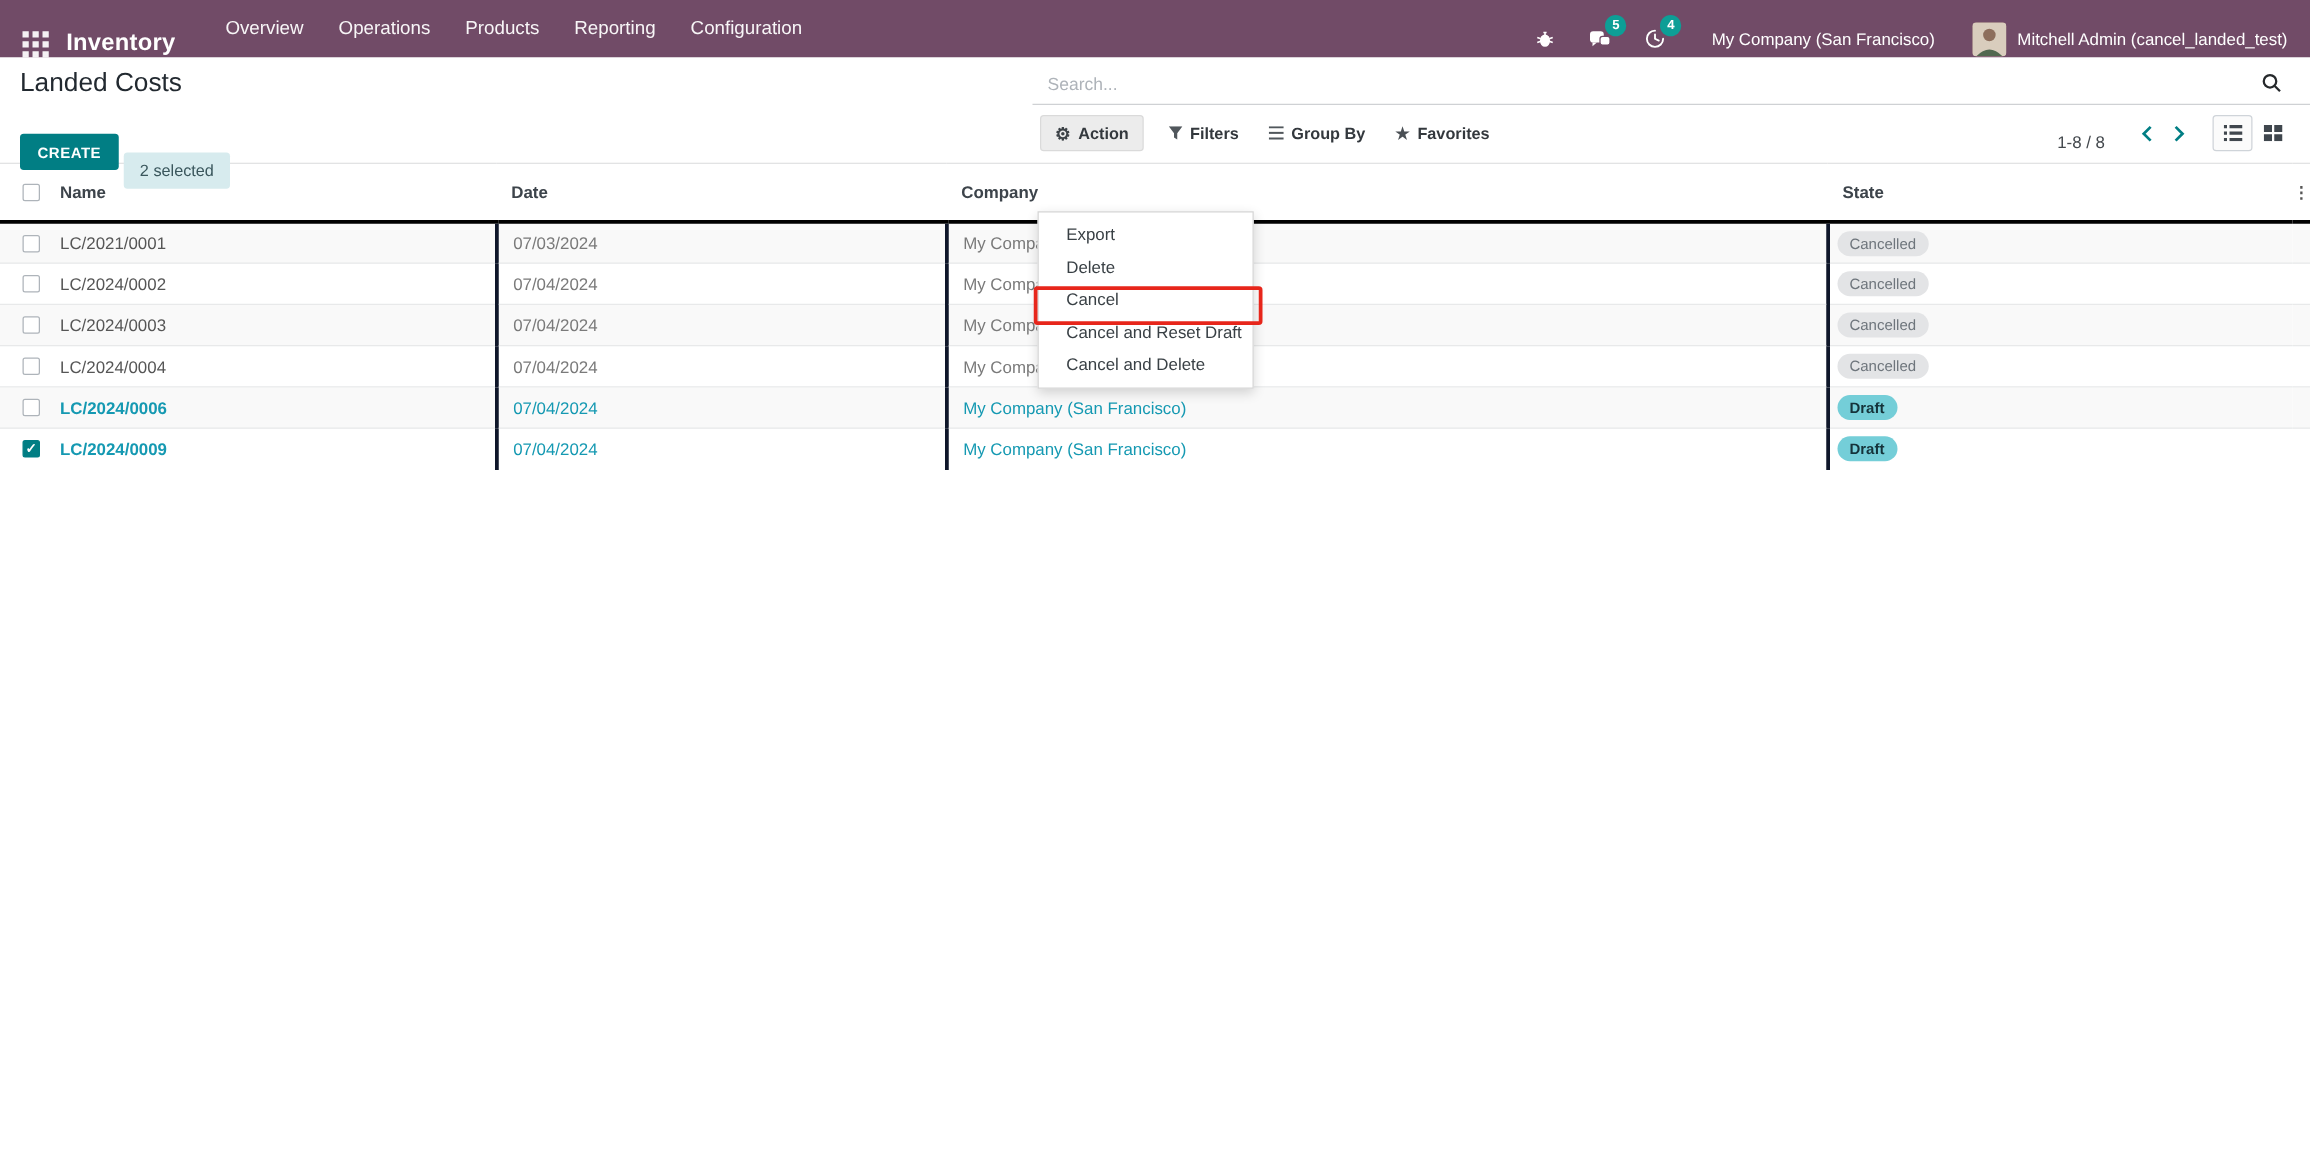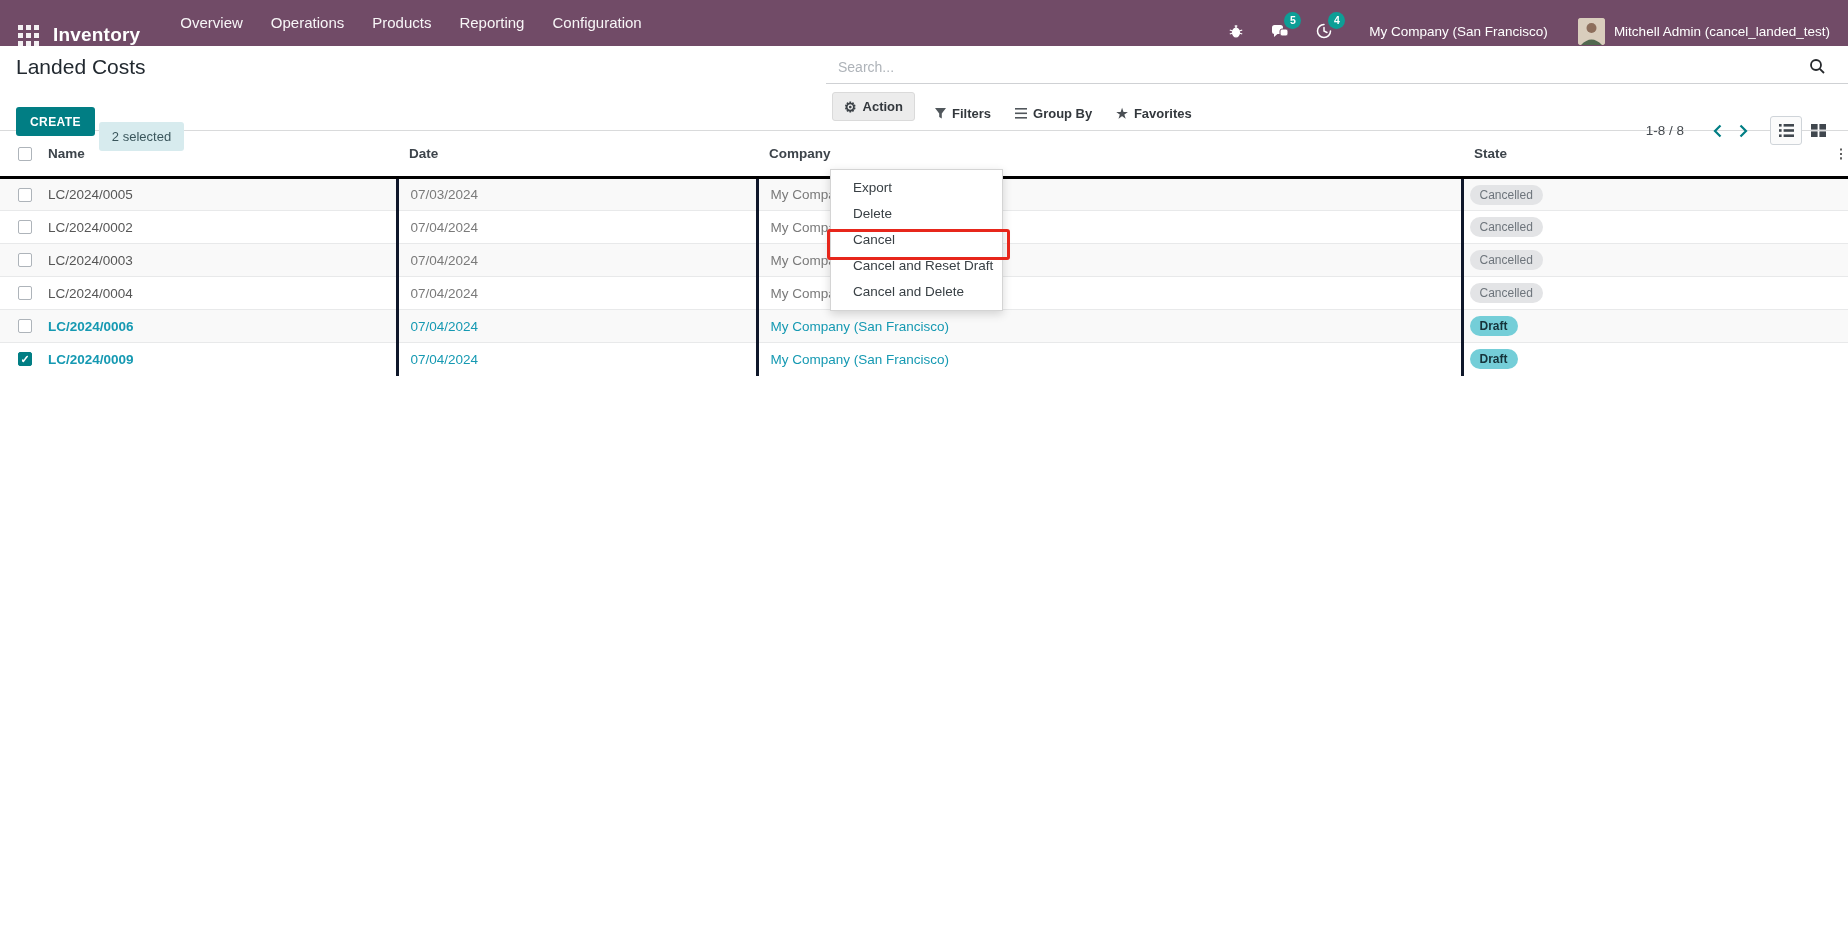--- a/index.html
+++ b/index.html
@@ -41,27 +41,27 @@
   .selected-box { height:29px; margin-left:4px; background:#d7ebee; color:#3a565c;
     border-radius:3px; display:flex; align-items:center; padding:0 13px; font-size:13px;margin-top:30px; }
 
   .action-btn { position:absolute; left:832px; top:46px; height:29px; display:flex;
     align-items:center; gap:6px; background:#ececec; border:1px solid #dadada;
     border-radius:3px; padding:0 11px; font-size:13px; font-weight:700; color:#33383d;
     cursor:pointer; }
   .gear-glyph { font-size:14px; line-height:1; color:#3c4247; }
 
   .search-filters { position:absolute; left:935px; top:46px; height:29px; display:flex;
-    align-items:flex-end; gap:24px; }
+    align-items:center; gap:24px; }
   .filter-opt { display:flex; align-items:center; gap:6px; font-size:13px; font-weight:700;
     color:#33383d; cursor:pointer; }
   .star-glyph { font-size:13px; color:#4a4f54; }
 
   .pager-area { position:absolute; right:14px; top:46px; height:29px; display:flex;
-    align-items:center;margin-top:24px; }
+    align-items:flex-end; }
   .pager-text { font-size:13.5px; color:#44494e; margin-right:20px; }
   .chev { width:26px; height:29px; display:flex; align-items:center; justify-content:center;
     cursor:pointer; }
   .view-switcher { display:flex; margin-left:14px; }
   .view-btn { width:32px; height:29px; display:flex; align-items:center; justify-content:center;
     border:1px solid transparent; cursor:pointer; }
   .view-btn.active { border-color:#cfd4d9; border-radius:3px; background:#fbfbfb; }
 
   
   table { width:1848px; border-collapse:collapse; table-layout:fixed; }
@@ -264,21 +264,21 @@
         <th class="h-comp">Company</th>
         <th class="h-state">State</th>
         <th class="h-dots"><span class="dots-glyph">⋮</span></th>
       </tr>
     </thead>
     <tbody>
         <tr class="muted">
       <td class="cell-cb">
             <div class="cb"></div>
           </td>
-      <td class="cell-name">LC/2024/0005</td>
+      <td class="cell-name">LC/2021/0001</td>
       <td class="cell-date">07/03/2024</td>
       <td class="cell-company">My Company (San Francisco)</td>
       <td class="cell-state"><span class="badge badge-cancelled">Cancelled</span></td>
       <td></td>
     </tr>
         <tr class="muted">
       <td class="cell-cb">
             <div class="cb"></div>
           </td>
       <td class="cell-name">LC/2024/0002</td>

